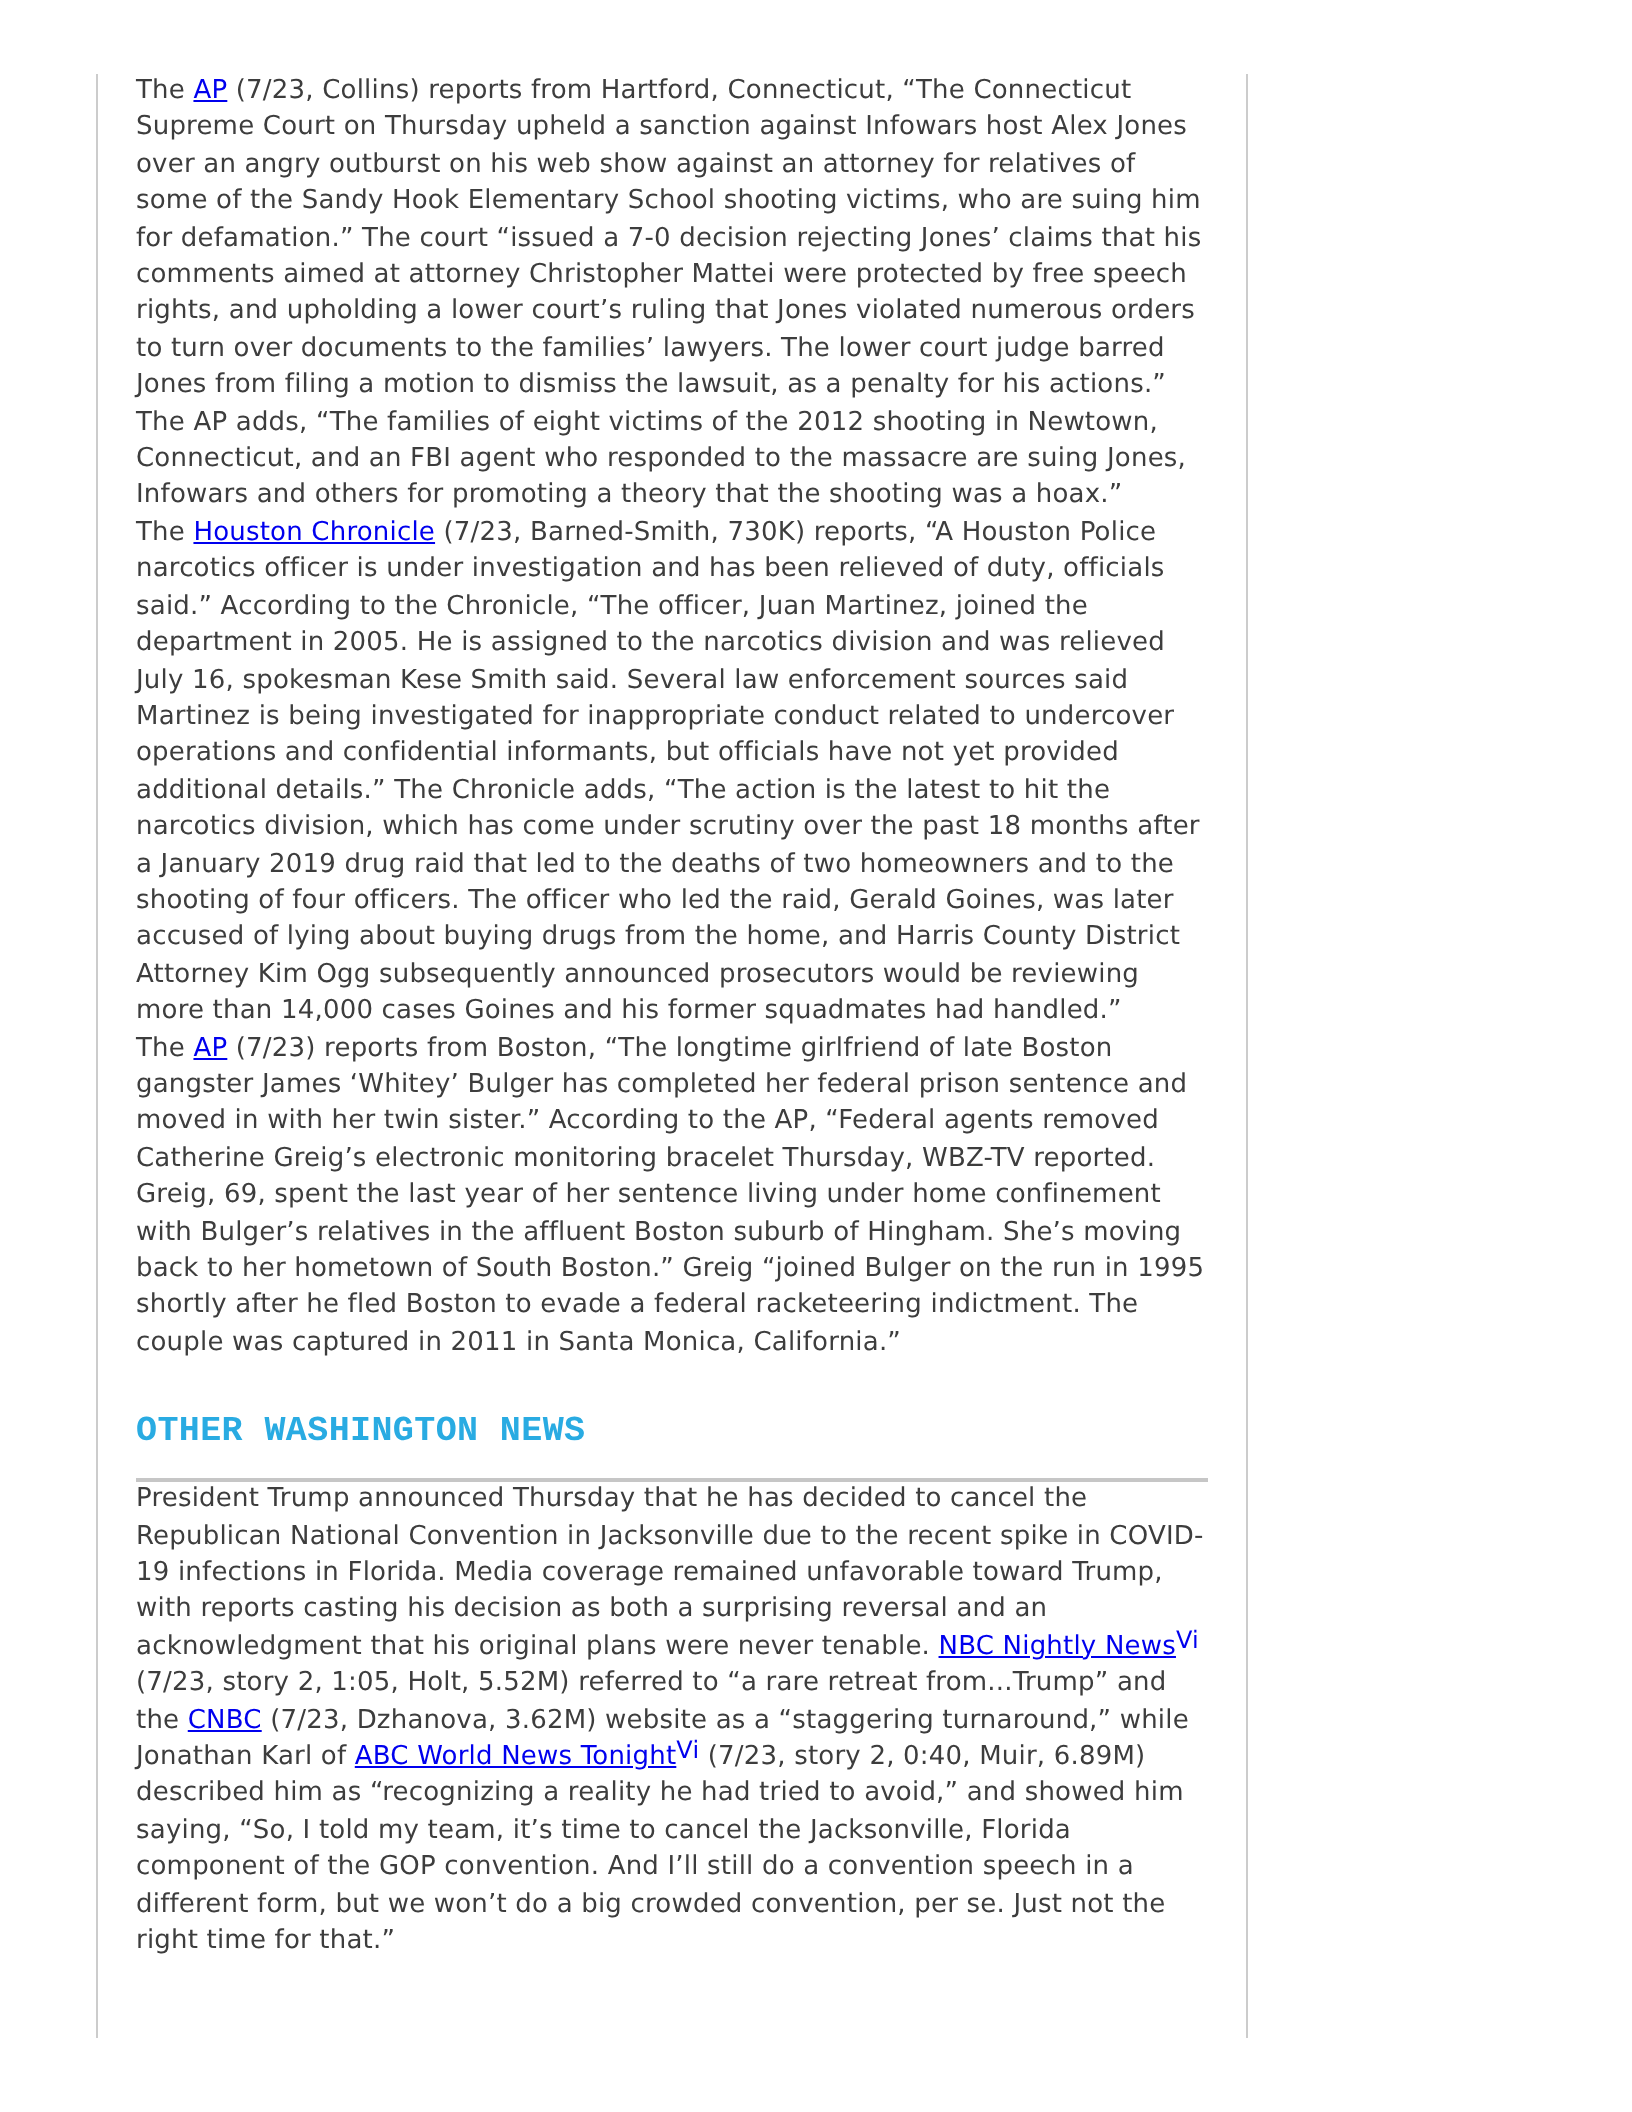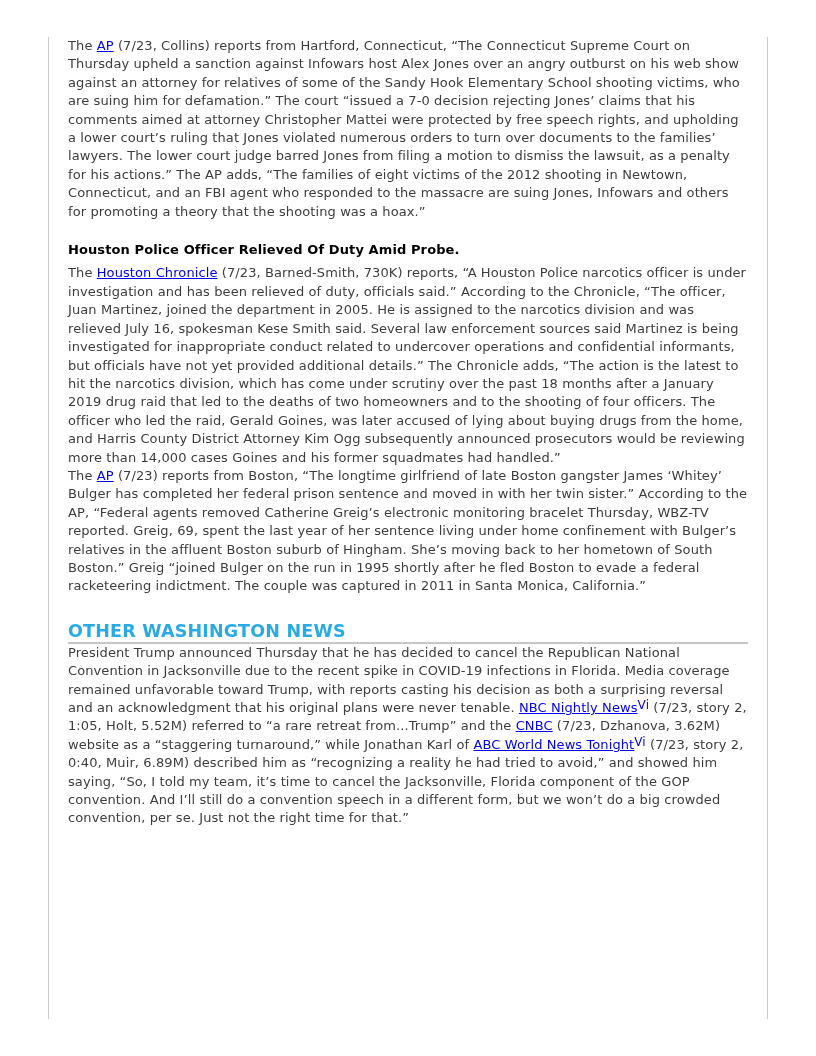--- a/index.html
+++ b/index.html
@@ -8,21 +8,21 @@
     background: #ffffff;
     width: 816px;
     height: 1056px;
     overflow: hidden;
     font-family: "DejaVu Sans", sans-serif;
   }
   .page-frame {
     position: absolute;
     left: 48px;
     top: 37px;
-    width: 720px;
+    width: 576px;
     height: 982px;
     box-sizing: border-box;
     border-left: 1px solid #cccccc;
     border-right: 1px solid #cccccc;
     padding: 0 19px;
     overflow: hidden;
   }
   .para {
     margin: 0;
     font-size: 13px;
@@ -34,27 +34,28 @@
   .article-head {
     margin: 20px 0 5px 0;
     font-size: 13px;
     line-height: 18.4px;
     font-weight: bold;
     color: #000000;
     letter-spacing: 0.1px;
   }
   .section-head {
     margin: 24px 0 0 0;
-    padding-bottom: 0;
+    padding-bottom: 12px;
     border-bottom: 2px solid #c6c6c6;
     font-size: 17.5px;
     line-height: 22px;
     font-weight: bold;
     color: #29abe2;
     letter-spacing: 0.2px;
+    font-family: Liberation Mono, monospace;
   }
   a.news-link {
     color: #0000ee;
     text-decoration: underline;
     cursor: pointer;
   }
   sup.vi-sup {
     color: #0000ee;
     font-size: 12px;
     line-height: 0;
@@ -66,19 +67,18 @@
     text-decoration: none;
     cursor: pointer;
   }
 </style>
 </head>
 <body>
 
 <div class="page-frame">
   <div>
       <p class="para"><span>The </span><a class="news-link" href="#">AP</a><span> (7/23, Collins) reports from Hartford, Connecticut, “The Connecticut Supreme Court on Thursday upheld a sanction against Infowars host Alex Jones over an angry outburst on his web show against an attorney for relatives of some of the Sandy Hook Elementary School shooting victims, who are suing him for defamation.” The court “issued a 7-0 decision rejecting Jones’ claims that his comments aimed at attorney Christopher Mattei were protected by free speech rights, and upholding a lower court’s ruling that Jones violated numerous orders to turn over documents to the families’ lawyers. The lower court judge barred Jones from filing a motion to dismiss the lawsuit, as a penalty for his actions.” The AP adds, “The families of eight victims of the 2012 shooting in Newtown, Connecticut, and an FBI agent who responded to the massacre are suing Jones, Infowars and others for promoting a theory that the shooting was a hoax.”</span></p>
-      <h3 class="article-head">Houston Police Officer Relieved Of Duty Amid Probe.</h3>
       <p class="para"><span>The </span><a class="news-link" href="#">Houston Chronicle</a><span> (7/23, Barned-Smith, 730K) reports, “A Houston Police narcotics officer is under investigation and has been relieved of duty, officials said.” According to the Chronicle, “The officer, Juan Martinez, joined the department in 2005. He is assigned to the narcotics division and was relieved July 16, spokesman Kese Smith said. Several law enforcement sources said Martinez is being investigated for inappropriate conduct related to undercover operations and confidential informants, but officials have not yet provided additional details.” The Chronicle adds, “The action is the latest to hit the narcotics division, which has come under scrutiny over the past 18 months after a January 2019 drug raid that led to the deaths of two homeowners and to the shooting of four officers. The officer who led the raid, Gerald Goines, was later accused of lying about buying drugs from the home, and Harris County District Attorney Kim Ogg subsequently announced prosecutors would be reviewing more than 14,000 cases Goines and his former squadmates had handled.”</span></p>
       <p class="para"><span>The </span><a class="news-link" href="#">AP</a><span> (7/23) reports from Boston, “The longtime girlfriend of late Boston gangster James ‘Whitey’ Bulger has completed her federal prison sentence and moved in with her twin sister.” According to the AP, “Federal agents removed Catherine Greig’s electronic monitoring bracelet Thursday, WBZ-TV reported. Greig, 69, spent the last year of her sentence living under home confinement with Bulger’s relatives in the affluent Boston suburb of Hingham. She’s moving back to her hometown of South Boston.” Greig “joined Bulger on the run in 1995 shortly after he fled Boston to evade a federal racketeering indictment. The couple was captured in 2011 in Santa Monica, California.”</span></p>
       <h2 class="section-head">OTHER WASHINGTON NEWS</h2>
       <p class="para"><span>President Trump announced Thursday that he has decided to cancel the Republican National Convention in Jacksonville due to the recent spike in COVID-19 infections in Florida. Media coverage remained unfavorable toward Trump, with reports casting his decision as both a surprising reversal and an acknowledgment that his original plans were never tenable. </span><a class="news-link" href="#">NBC Nightly News</a><sup class="vi-sup">Vi</sup><span> (7/23, story 2, 1:05, Holt, 5.52M) referred to “a rare retreat from...Trump” and the </span><a class="news-link" href="#">CNBC</a><span> (7/23, Dzhanova, 3.62M) website as a “staggering turnaround,” while Jonathan Karl of </span><a class="news-link" href="#">ABC World News Tonight</a><sup class="vi-sup">Vi</sup><span> (7/23, story 2, 0:40, Muir, 6.89M) described him as “recognizing a reality he had tried to avoid,” and showed him saying, “So, I told my team, it’s time to cancel the Jacksonville, Florida component of the GOP convention. And I’ll still do a convention speech in a different form, but we won’t do a big crowded convention, per se. Just not the right time for that.”</span></p>
     </div>
 </div>
 
 </body></html>

